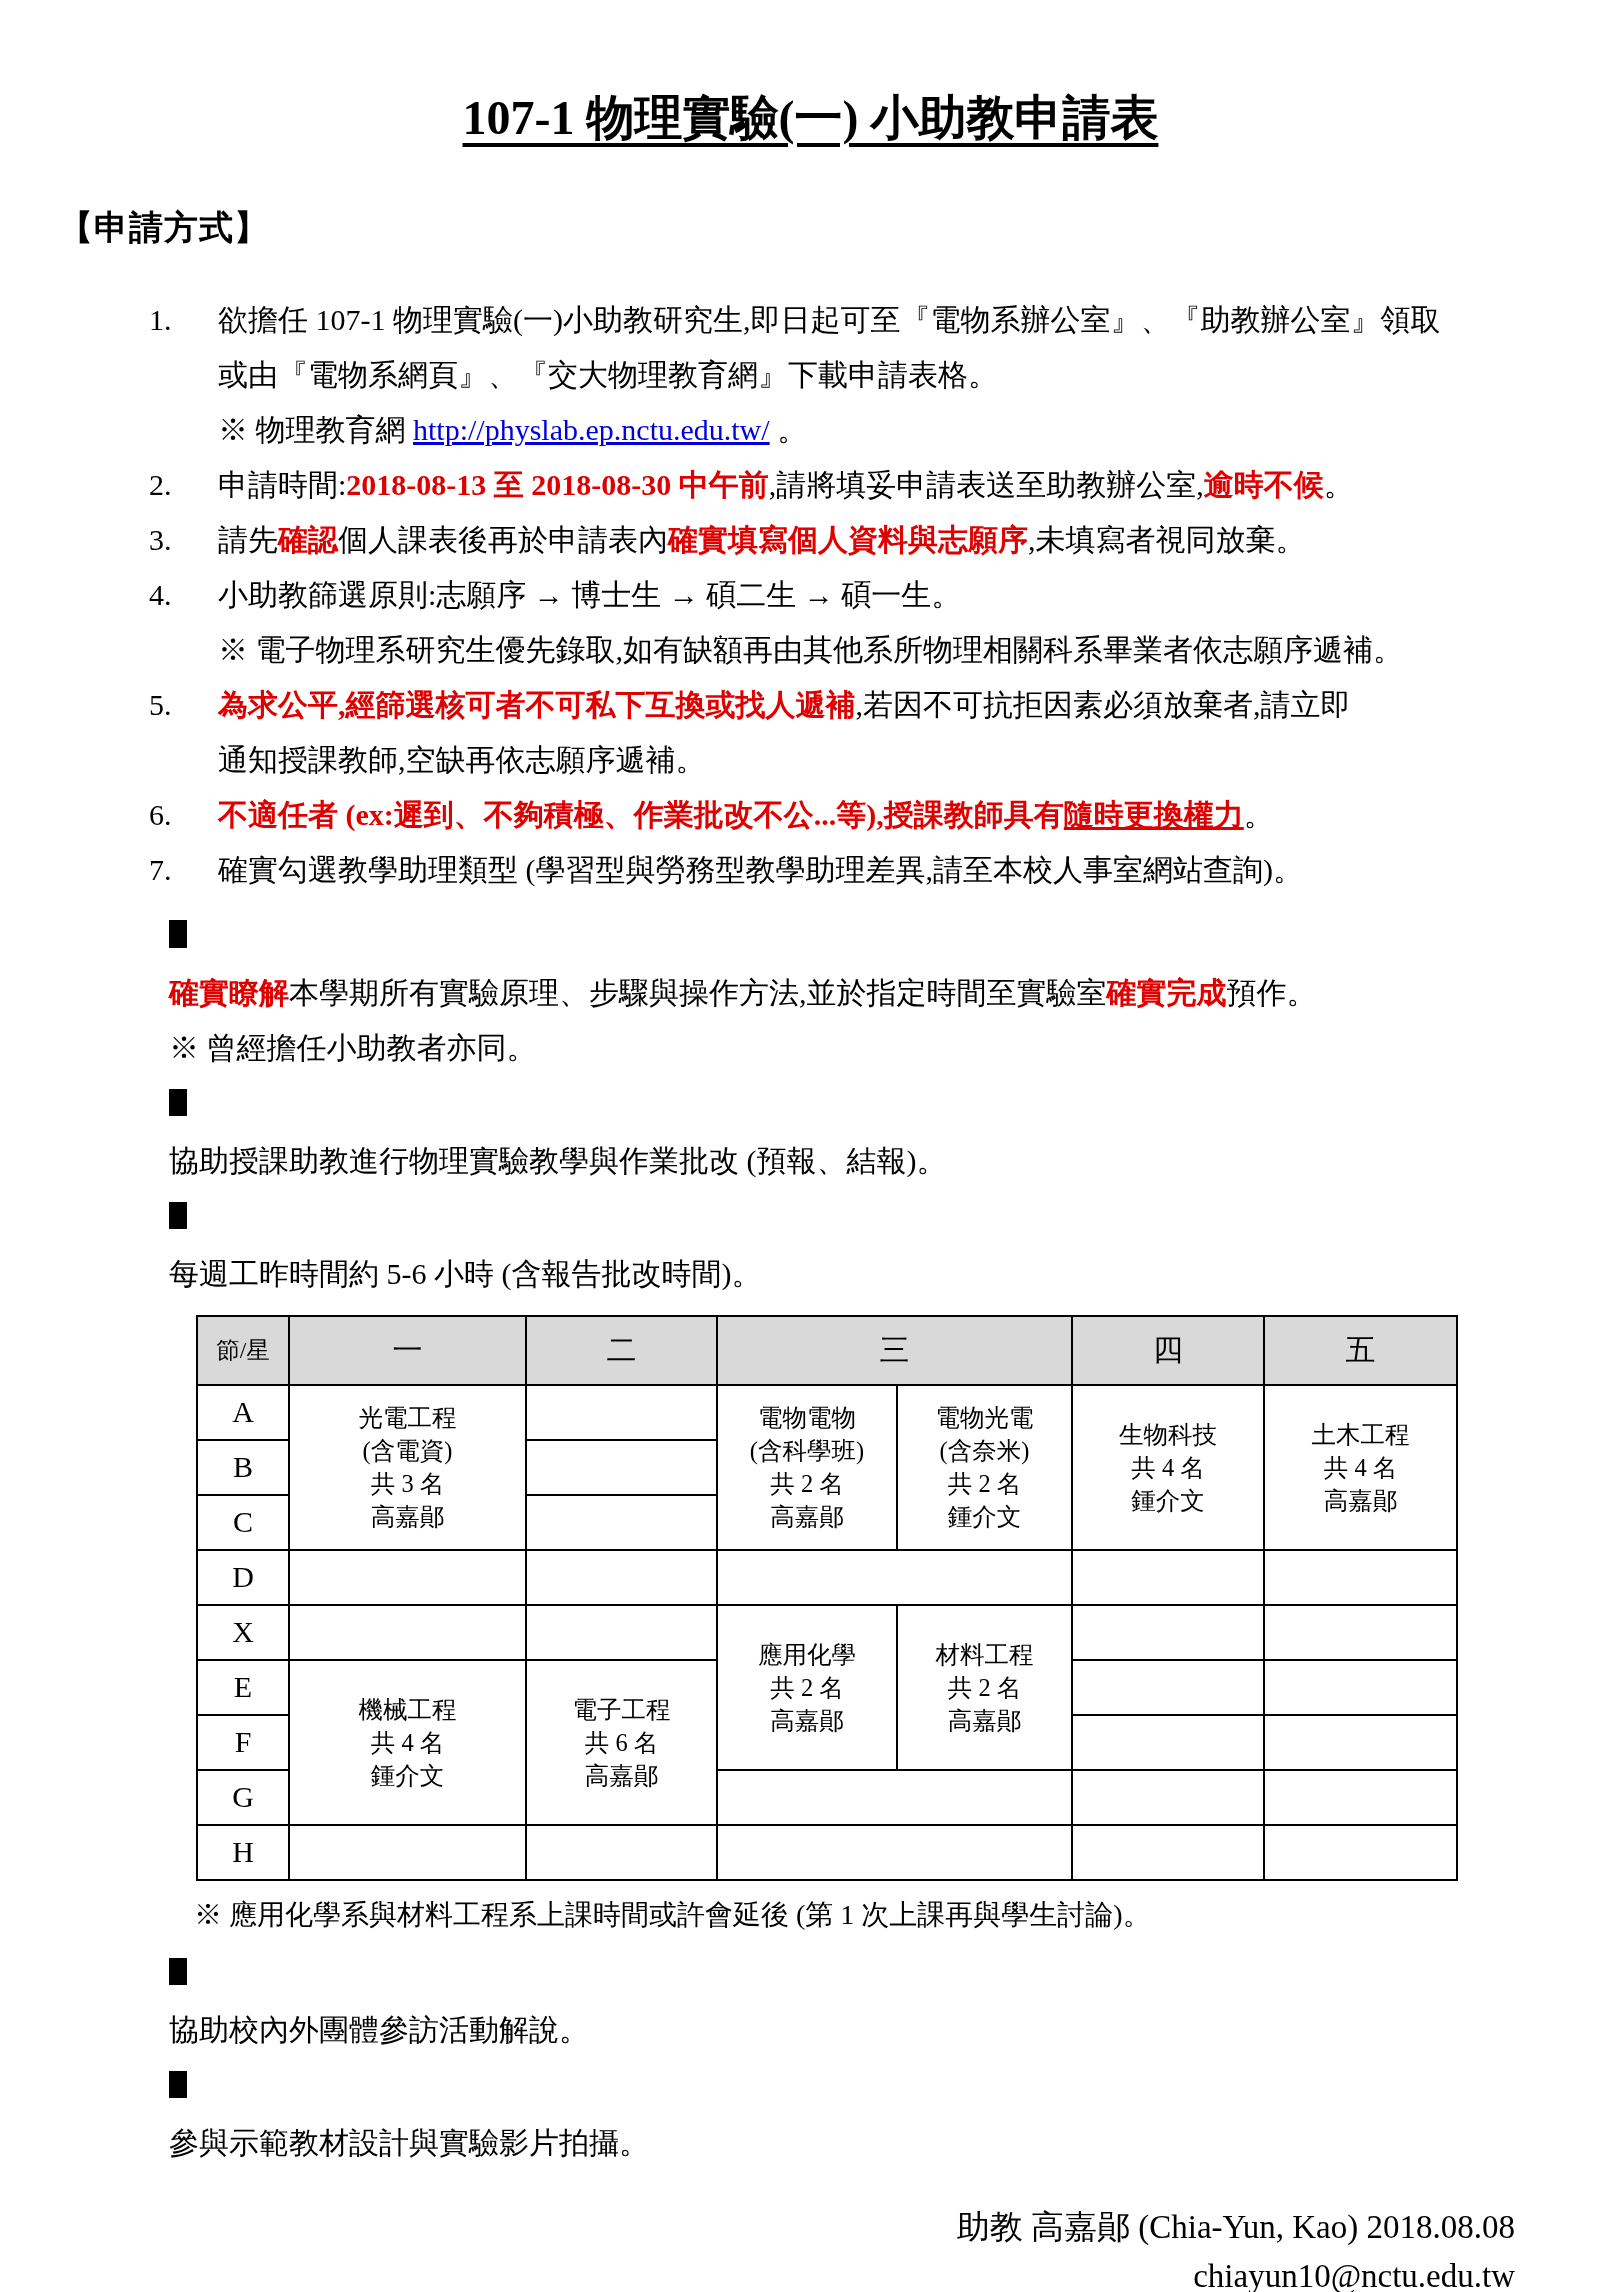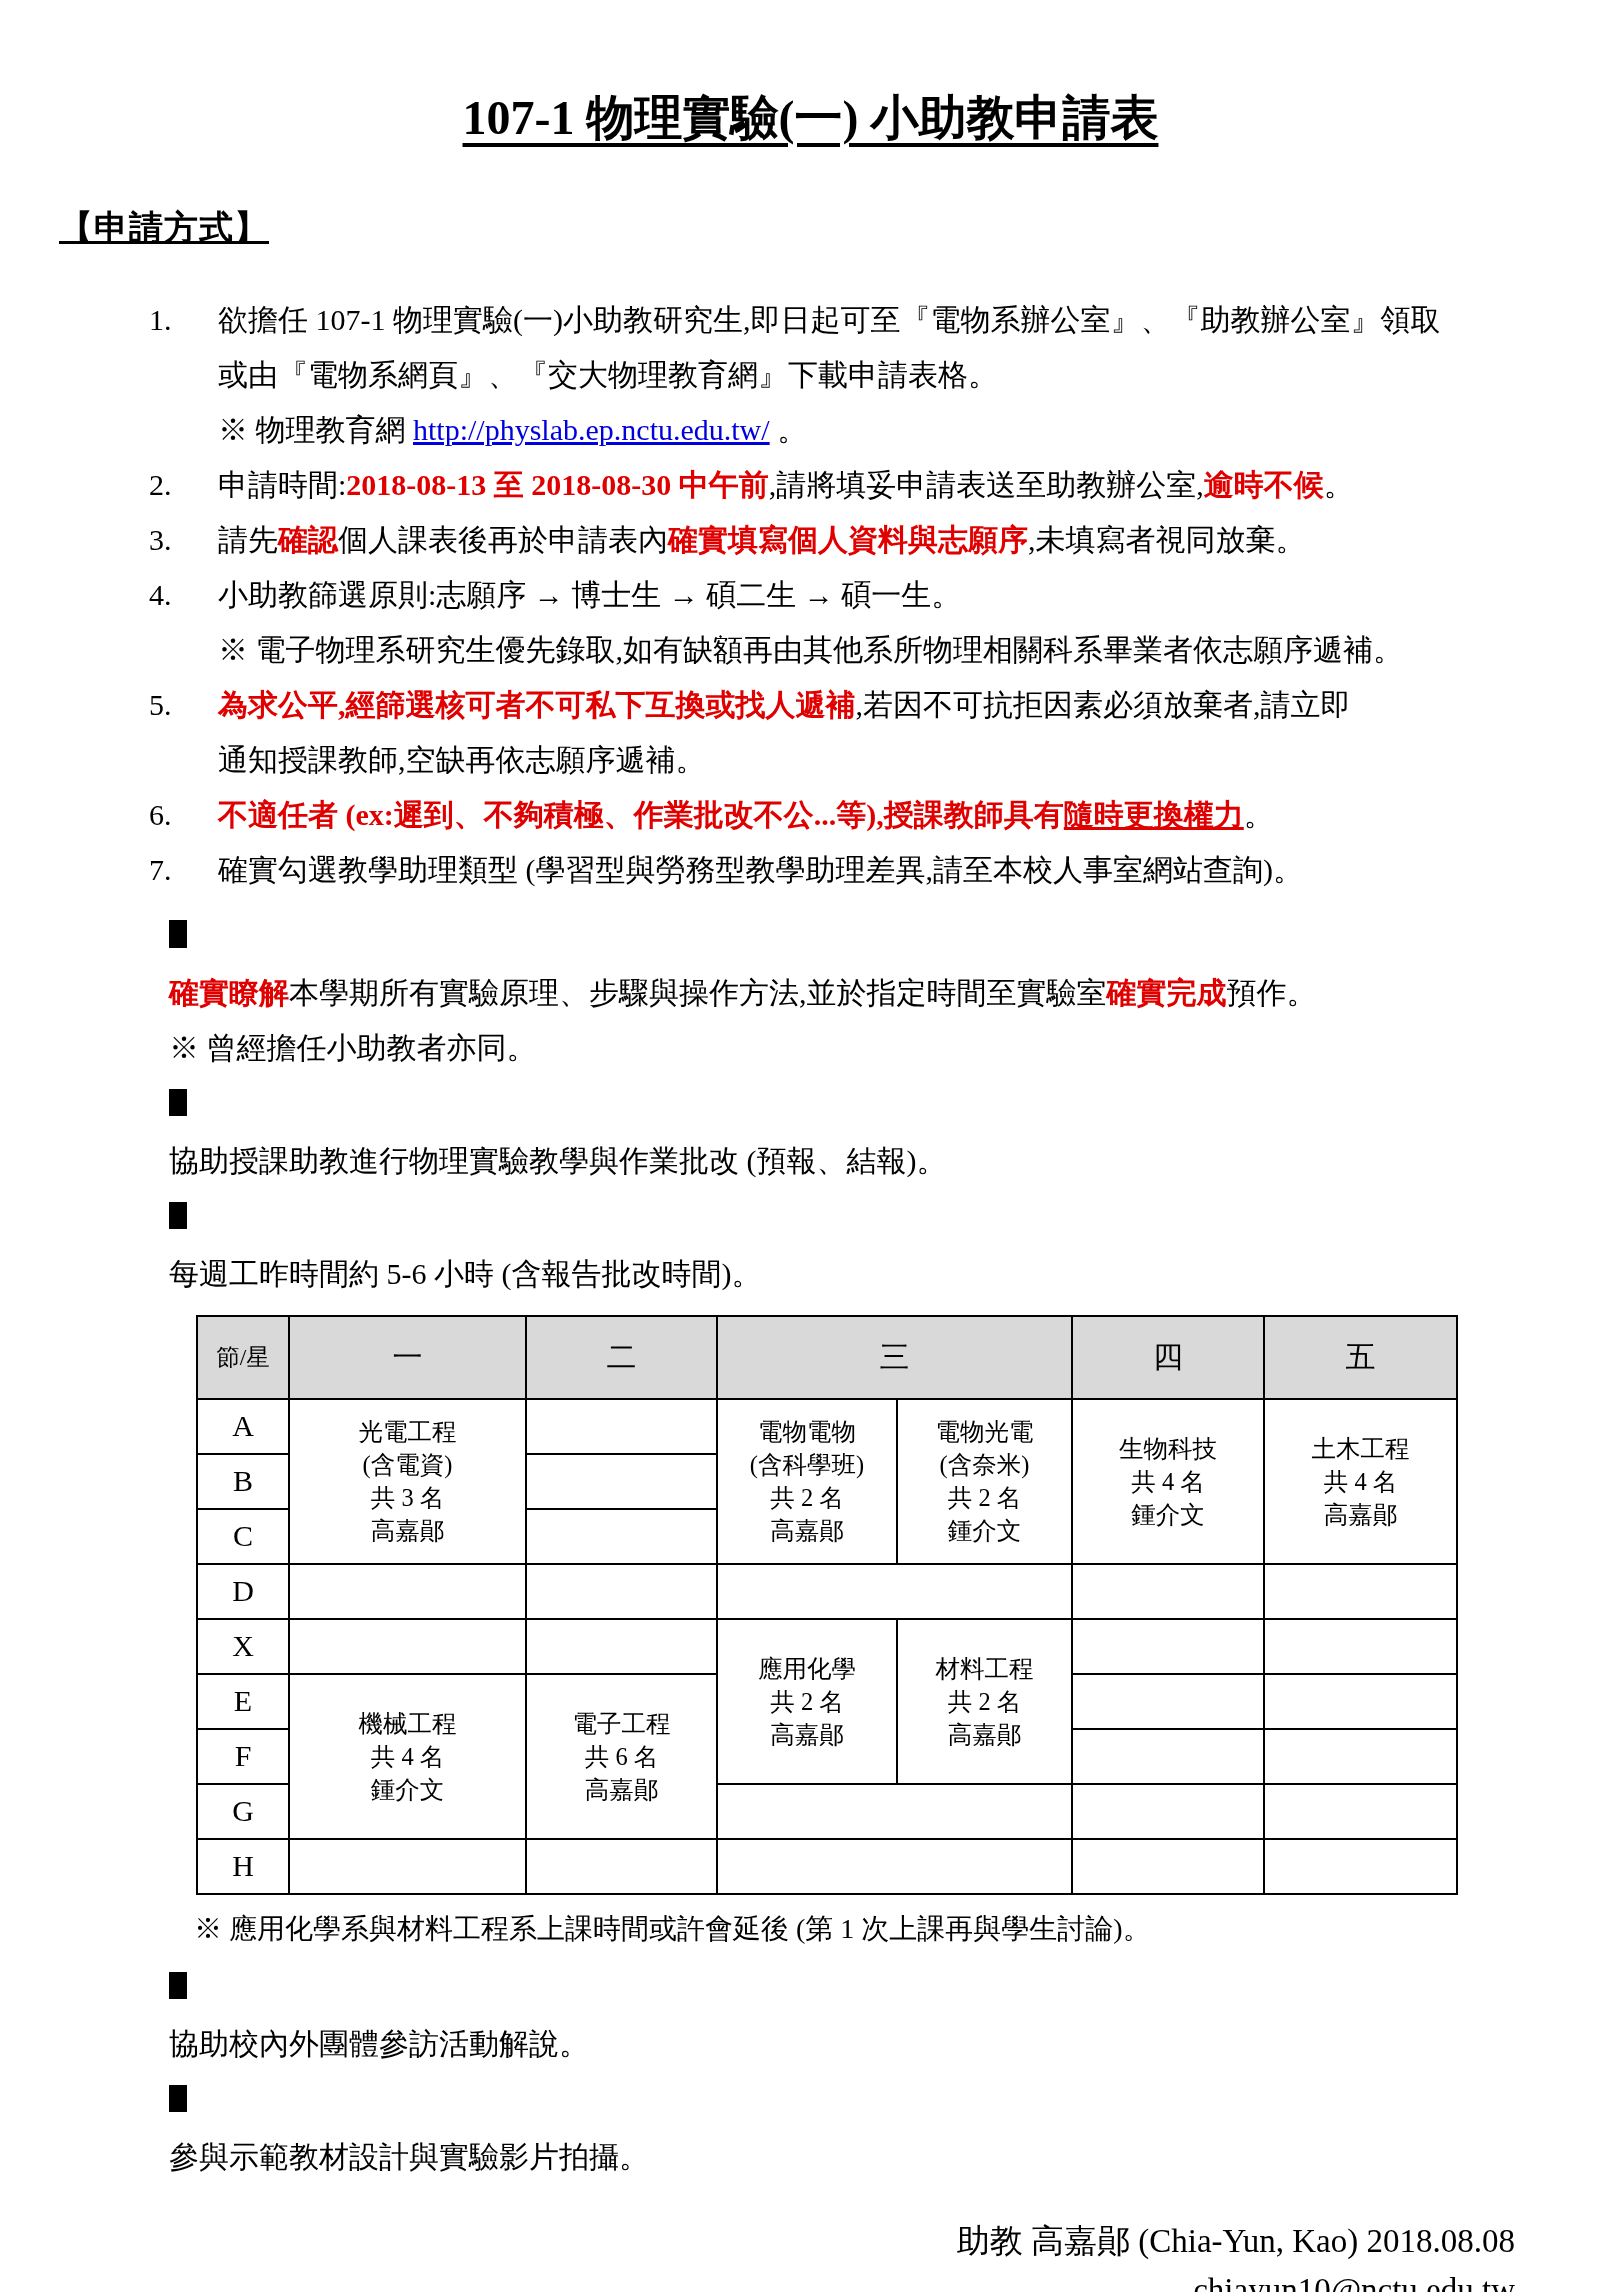--- a/index.html
+++ b/index.html
@@ -6,21 +6,21 @@
   body{
     width:1621px;height:2293px;background:#ffffff;color:#000;
     font-family:"Liberation Serif","DejaVu Serif",serif;
     overflow:hidden;
   }
   .page{position:relative;width:1621px;height:2293px;}
 
   .title{margin-top:86px;text-align:center;font-size:48px;font-weight:bold;}
   .title .underlined{text-decoration:underline;text-decoration-thickness:3.9px;text-underline-offset:8.8px;}
 
-  .apply-heading{margin:55px 0 0 59px;font-size:34px;font-weight:bold;letter-spacing:1px;text-decoration:underline;}
+  .apply-heading{margin:55px 0 0 59px;font-size:34px;font-weight:bold;letter-spacing:1px;}
 
   .apply-list{margin:41px 0 0 149px;}
   .li-row{display:flex;align-items:flex-start;font-size:30px;line-height:55px;}
   .li-num{flex:none;width:69px;}
   .li-text{flex:1;padding-right:29px;}
 
   .rb{color:var(--red,#e00000);font-weight:bold;}
   .rbu{color:var(--red,#e00000);font-weight:bold;text-decoration:underline;text-decoration-thickness:2.9px;}
   .link{color:var(--link,#0000dd);text-decoration:underline;cursor:pointer;}
 
@@ -28,21 +28,21 @@
   .arrow-icon{flex:none;width:0;height:0;border-left:26.5px solid #000;border-top:13.7px solid transparent;border-bottom:13.7px solid transparent;margin-right:33px;}
 
   .bullets{margin:9.8px 0 0 169px;}
   .bullet-row{display:flex;align-items:flex-start;font-size:30px;line-height:55px;flex-direction:column;}
   .bullet-marker{flex:none;width:67px;}
   .sq-icon{display:inline-block;width:17.6px;height:27.4px;background:#000;margin-top:13.7px;}
   .bullet-text{flex:1;padding-right:29px;}
 
   .schedule{margin:13.7px 0 0 196px;border-collapse:collapse;table-layout:fixed;border:2.9px solid #000;}
   .schedule th,.schedule td{border:2px solid #000;text-align:center;vertical-align:middle;padding:0;white-space:pre-line;}
-  .schedule thead tr{height:83px;}
+  .schedule thead tr{height:69px;}
   .schedule thead th{background:var(--hdr,#d9d9d9);font-weight:normal;font-size:30px;}
   .schedule thead th.small{font-size:23.5px;}
   .schedule tbody tr{height:55px;}
   .schedule tbody th{font-size:30px;font-weight:normal;}
   .schedule tbody td{font-size:24.5px;line-height:33px;}
 
   .table-note{margin:15.7px 0 0 194px;font-size:28px;}
 
   .demo-heading{margin-top:43px;}
 

